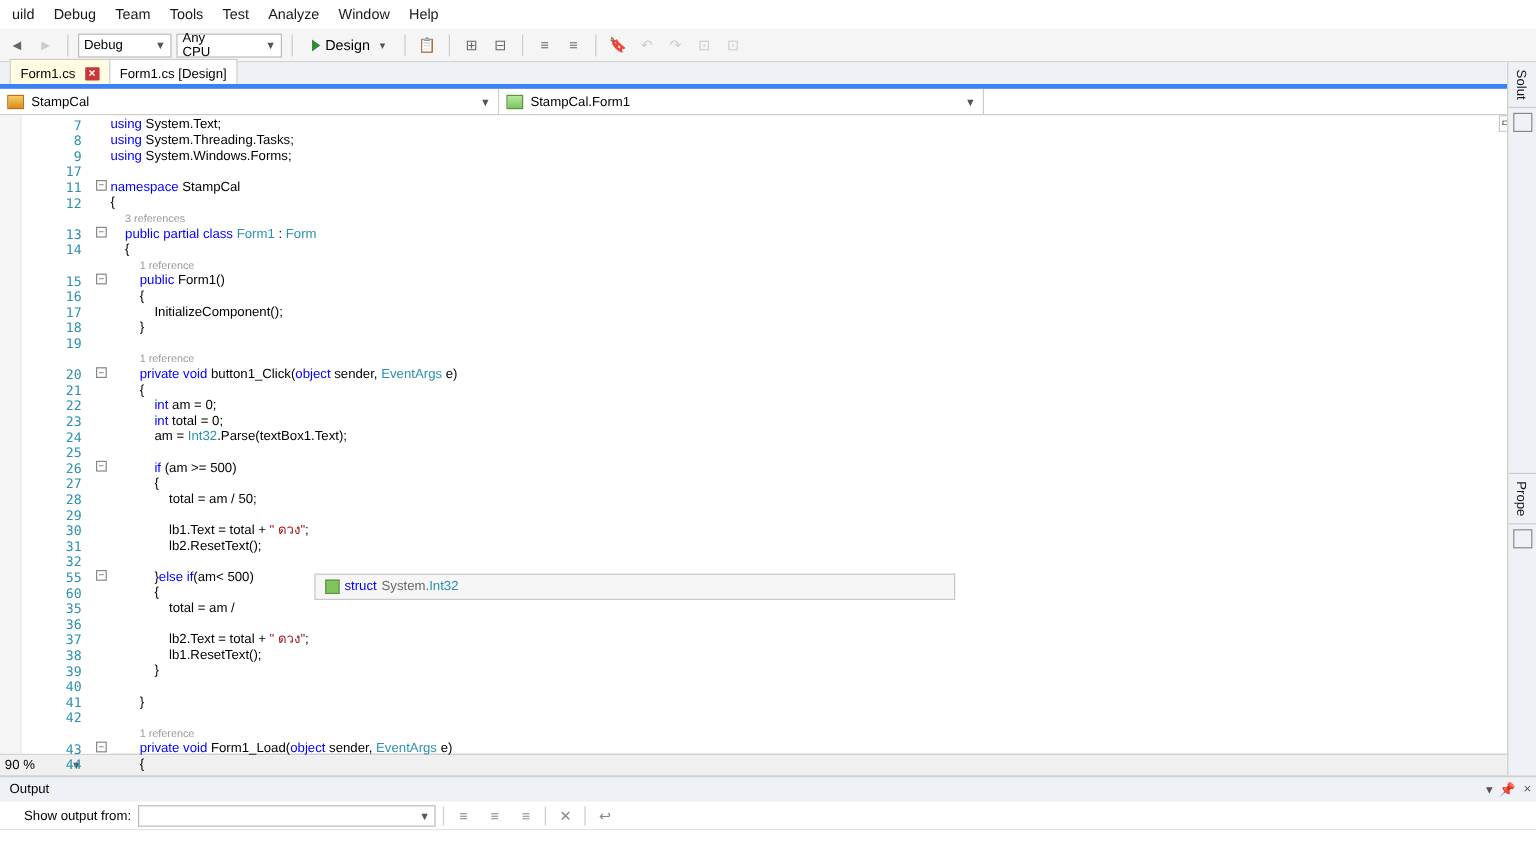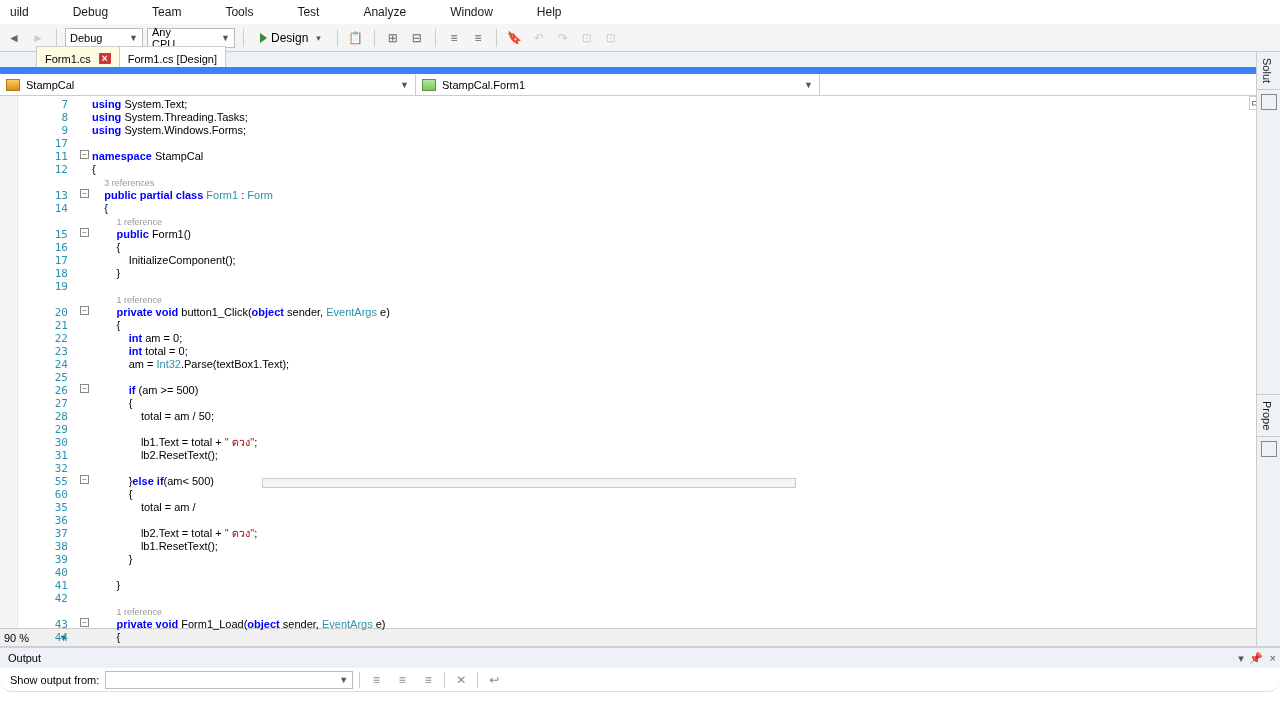--- a/index.html
+++ b/index.html
@@ -1,31 +1,31 @@
 <!DOCTYPE html>
 <html><head>
 <meta charset="utf-8">
 <style>
 * { margin: 0; padding: 0; box-sizing: border-box; font-family: 'Segoe UI', Tahoma, sans-serif; }
 body { background: #fff; font-size: 12px; overflow: hidden; width: 1280px; height: 720px; position: relative; }
 
-.menubar { height: 24px; display: flex; align-items: center; padding-left: 2px; background: #fff; gap: 28px; }
+.menubar { height: 24px; display: flex; align-items: center; padding-left: 2px; background: #fff; }
 .menubar span { padding: 3px 8px; color: #1a1a1a; font-size: 12px; cursor: default; }
 
 .toolbar { height: 28px; background: #f5f5f5; border-bottom: 1px solid #ccc; display: flex; align-items: center; padding: 0 4px; gap: 4px; }
 .toolbar .sep { width: 1px; height: 18px; background: #ccc; margin: 0 4px; }
 .combo { border: 1px solid #bbb; background: #fff; height: 20px; display: flex; align-items: center; padding: 0 4px; font-size: 11px; }
 .combo.debug { width: 78px; }
 .combo.cpu { width: 88px; gap: 28px; }
 .combo .chev { margin-left: auto; font-size: 9px; color: #555; }
 .tb-btn { width: 20px; height: 20px; display: flex; align-items: center; justify-content: center; color: #666; font-size: 12px; }
 .start-btn { display: flex; align-items: center; gap: 4px; padding: 0 8px; height: 20px; }
 .play-tri { width: 0; height: 0; border-left: 7px solid #388a34; border-top: 5px solid transparent; border-bottom: 5px solid transparent; }
 
-.tabs { height: 22px; background: #eef2f7; display: flex; align-items: flex-end; padding-left: 36px; border-bottom: 7px solid #3b82f6; position: relative; }
+.tabs { height: 22px; background: #eef2f7; display: flex; align-items: flex-end; padding-left: 8px; border-bottom: 4px solid #3b82f6; position: relative; }
 .tab { height: 21px; padding: 3px 8px 0 8px; background: #fff; border: 1px solid #ccc; border-bottom: none; margin-right: -1px; font-size: 11px; display: flex; align-items: center; gap: 4px; }
 .tab.active { background: #fffde1; }
 .tab .close { color: #999; font-weight: bold; margin-left: 4px; }
 .tab.active .close { background: #c9373a; color: #fff; padding: 0 3px; border-radius: 1px; font-size: 10px; }
 .tabs .chev-r { position: absolute; right: 8px; top: 4px; color: #717171; }
 
 .navbar { height: 22px; display: flex; border-bottom: 1px solid #ccc; }
 .navbar .nav-combo { border-right: 1px solid #ccc; display: flex; align-items: center; padding: 0 6px; font-size: 11px; background: #fff; }
 .navbar .nav-combo .chev { margin-left: auto; font-size: 9px; color: #555; }
 .nav-ico { width: 14px; height: 12px; margin-right: 6px; display: inline-block; }
@@ -34,21 +34,21 @@
 .ico-method { background: #d16ec7; border: 1px solid #a34a9a; border-radius: 2px; }
 
 .editor-wrap { display: flex; height: 532px; position: relative; }
 .panel-left { width: 18px; background: #f5f5f5; border-right: 1px solid #e6e6e6; }
 .gutter { width: 60px; background: #fff; text-align: right; padding-top: 2px; }
 .gutter div { height: 13px; line-height: 13px; color: #2b91af; font-family: Consolas, monospace; font-size: 11px; padding-right: 10px; }
 .outline-col { width: 14px; background: #fff; position: relative; }
 .outline-col .om { position: absolute; left: 2px; width: 9px; height: 9px; border: 1px solid #888; background: #fff; font-size: 8px; line-height: 7px; text-align: center; color: #555; }
 .code { flex: 1; font-family: Consolas, monospace; font-size: 11px; color: #000; padding-top: 2px; position: relative; white-space: pre; }
 .code .line { height: 13px; line-height: 13px; }
-.kw { color: #0000ff; font-weight: bold; }
+.kw { color: #0000ff; }
 .type { color: #2b91af; }
 .str { color: #a31515; }
 .ref { color: #999; font-size: 9px; }
 .scroll-r { width: 17px; background: #f0f0f0; border-left: 1px solid #ddd; position: relative; }
 .scroll-r .arr { height: 14px; background: #e0e0e0; text-align: center; font-size: 9px; color: #555; line-height: 14px; }
 .scroll-r .mark-blue { position: absolute; right: 0; width: 4px; height: 8px; background: #0078d4; }
 
 .side-right { position: absolute; right: 0; top: 52px; width: 24px; height: 594px; background: #eef2f7; border-left: 1px solid #ccc; }
 .side-right .lbl { writing-mode: vertical-rl; font-size: 11px; padding: 6px 4px; color: #1a1a1a; }
 .side-right .sep-h { height: 1px; background: #ccc; }
@@ -59,21 +59,21 @@
 .tooltip .row1 .tt-ico { width: 12px; height: 12px; background: #7fc45f; border: 1px solid #5a9441; }
 .tooltip .muted { color: #666; }
 
 .zoom-bar { height: 18px; background: #f0f0f0; border-top: 1px solid #ccc; display: flex; align-items: center; padding: 0 4px; font-size: 11px; }
 .zoom-bar .chev { margin-left: 30px; font-size: 9px; color: #555; }
 
 .output-panel { border-top: 2px solid #d0d0d0; }
 .output-hdr { height: 20px; background: #eef2f7; display: flex; align-items: center; padding: 0 8px; font-size: 11px; position: relative; }
 .output-hdr .btns { position: absolute; right: 4px; display: flex; gap: 6px; }
 .output-hdr .btns span { color: #555; font-size: 11px; }
-.output-tb { height: 24px; background: #fff; display: flex; align-items: center; padding: 0 10px; gap: 6px; font-size: 11px; border-bottom: 1px solid #ddd; border-radius: 12px; }
+.output-tb { height: 24px; background: #fff; display: flex; align-items: center; padding: 0 20px; gap: 6px; font-size: 11px; border-bottom: 1px solid #ddd; }
 .output-tb .combo { width: 248px; height: 18px; }
 .output-tb .tb-btn { color: #888; }
 .output-body { height: 32px; background: #fff; }
 </style>
 </head>
 <body>
 
 <div class="menubar">
   <span>uild</span>
   <span>Debug</span>
@@ -201,20 +201,25 @@
   <div class="code" id="code"><div class="line"><span class="kw">using</span> System.Text;</div><div class="line"><span class="kw">using</span> System.Threading.Tasks;</div><div class="line"><span class="kw">using</span> System.Windows.Forms;</div><div class="line"></div><div class="line"><span class="kw">namespace</span> StampCal</div><div class="line">{</div><div class="line">    <span class="ref">3 references</span></div><div class="line">    <span class="kw">public</span> <span class="kw">partial</span> <span class="kw">class</span> <span class="type">Form1</span> : <span class="type">Form</span></div><div class="line">    {</div><div class="line">        <span class="ref">1 reference</span></div><div class="line">        <span class="kw">public</span> Form1()</div><div class="line">        {</div><div class="line">            InitializeComponent();</div><div class="line">        }</div><div class="line"></div><div class="line">        <span class="ref">1 reference</span></div><div class="line">        <span class="kw">private</span> <span class="kw">void</span> button1_Click(<span class="kw">object</span> sender, <span class="type">EventArgs</span> e)</div><div class="line">        {</div><div class="line">            <span class="kw">int</span> am = 0;</div><div class="line">            <span class="kw">int</span> total = 0;</div><div class="line">            am = <span class="type">Int32</span>.Parse(textBox1.Text);</div><div class="line"></div><div class="line">            <span class="kw">if</span> (am &gt;= 500)</div><div class="line">            {</div><div class="line">                total = am / 50;</div><div class="line"></div><div class="line">                lb1.Text = total + <span class="str">" ดวง"</span>;</div><div class="line">                lb2.ResetText();</div><div class="line"></div><div class="line">            }<span class="kw">else</span> <span class="kw">if</span>(am&lt; 500)</div><div class="line">            {</div><div class="line">                total = am / </div><div class="line"></div><div class="line">                lb2.Text = total + <span class="str">" ดวง"</span>;</div><div class="line">                lb1.ResetText();</div><div class="line">            }</div><div class="line"></div><div class="line">        }</div><div class="line"></div><div class="line">        <span class="ref">1 reference</span></div><div class="line">        <span class="kw">private</span> <span class="kw">void</span> Form1_Load(<span class="kw">object</span> sender, <span class="type">EventArgs</span> e)</div><div class="line">        {</div></div>
   <div class="scroll-r">
     <div class="arr">▴</div>
     <div class="mark-blue" style="top:198px"></div>
     <div class="arr" style="position:absolute;bottom:0;width:100%">▾</div>
   </div>
   <div style="position:absolute;right:17px;top:0;width:14px;height:14px;background:#fff;border:1px solid #ccc;text-align:center;font-size:10px;line-height:12px">▭</div>
 </div>
 
 <div class="tooltip">
+  <div class="row1">
+    <span class="tt-ico"></span>
+    <span class="kw">struct</span>
+    <span><span class="muted">System.</span><span class="type">Int32</span></span>
+  </div>
 </div>
 
 <div class="zoom-bar">
   <span>90 %</span>
   <span class="chev">▼</span>
 </div>
 
 <div class="output-panel">
   <div class="output-hdr">
     <span>Output</span>

